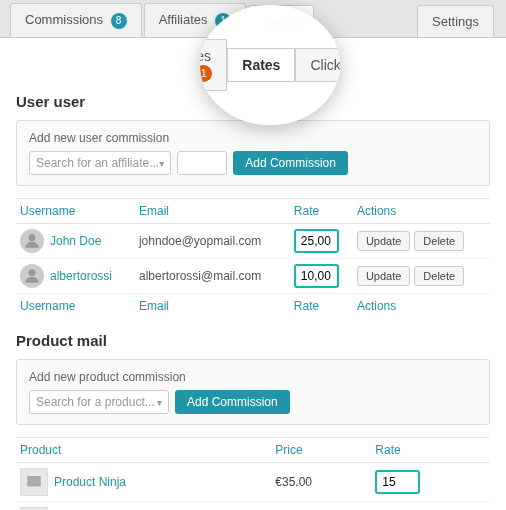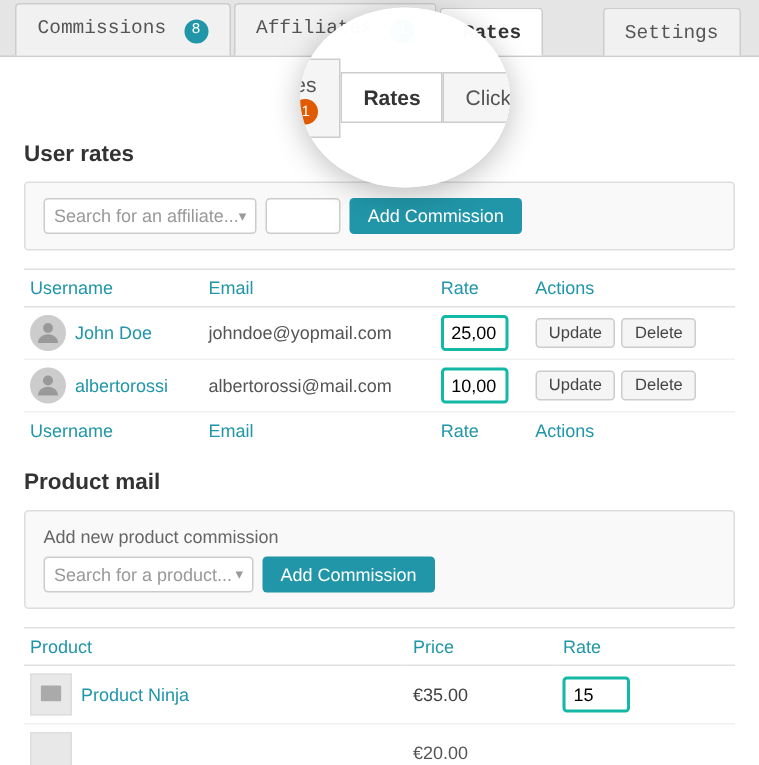--- a/index.html
+++ b/index.html
@@ -30,21 +30,20 @@
       padding: 8px 14px;
       font-size: 13px;
       cursor: pointer;
       border: 1px solid #ccc;
       border-bottom: none;
       background: #f1f1f1;
       margin-right: 2px;
       border-radius: 3px 3px 0 0;
       color: #555;
       position: relative;
-      font-family: Liberation Mono, monospace;
     }
     .top-tab.active {
       background: #fff;
       color: #333;
       font-weight: bold;
       border-color: #ccc;
     }
     .top-tab .badge {
       display: inline-block;
       background: #2196a8;
@@ -332,23 +331,24 @@
   <div class="content-area">
 
     <div class="sub-tabs" style="visibility:hidden; margin-bottom:10px;">
       <div class="sub-tab">
         tes <span class="badge">1</span>
       </div>
       <div class="sub-tab active">Rates</div>
       <div class="sub-tab">Clicks</div>
     </div>
 
-    <div class="section-title">User rates</div>
+    <div class="section-title">User user</div>
 
     <div class="add-commission-box">
+      <div class="add-commission-label">Add new user commission</div>
       <div class="add-commission-row">
         <div class="search-dropdown">
           <span>Search for an affiliate...</span>
           <span class="chevron">▾</span>
         </div>
         <input class="rate-input-small" type="text" style="">
         <button class="btn-add">Add Commission</button>
       </div>
     </div>
 

